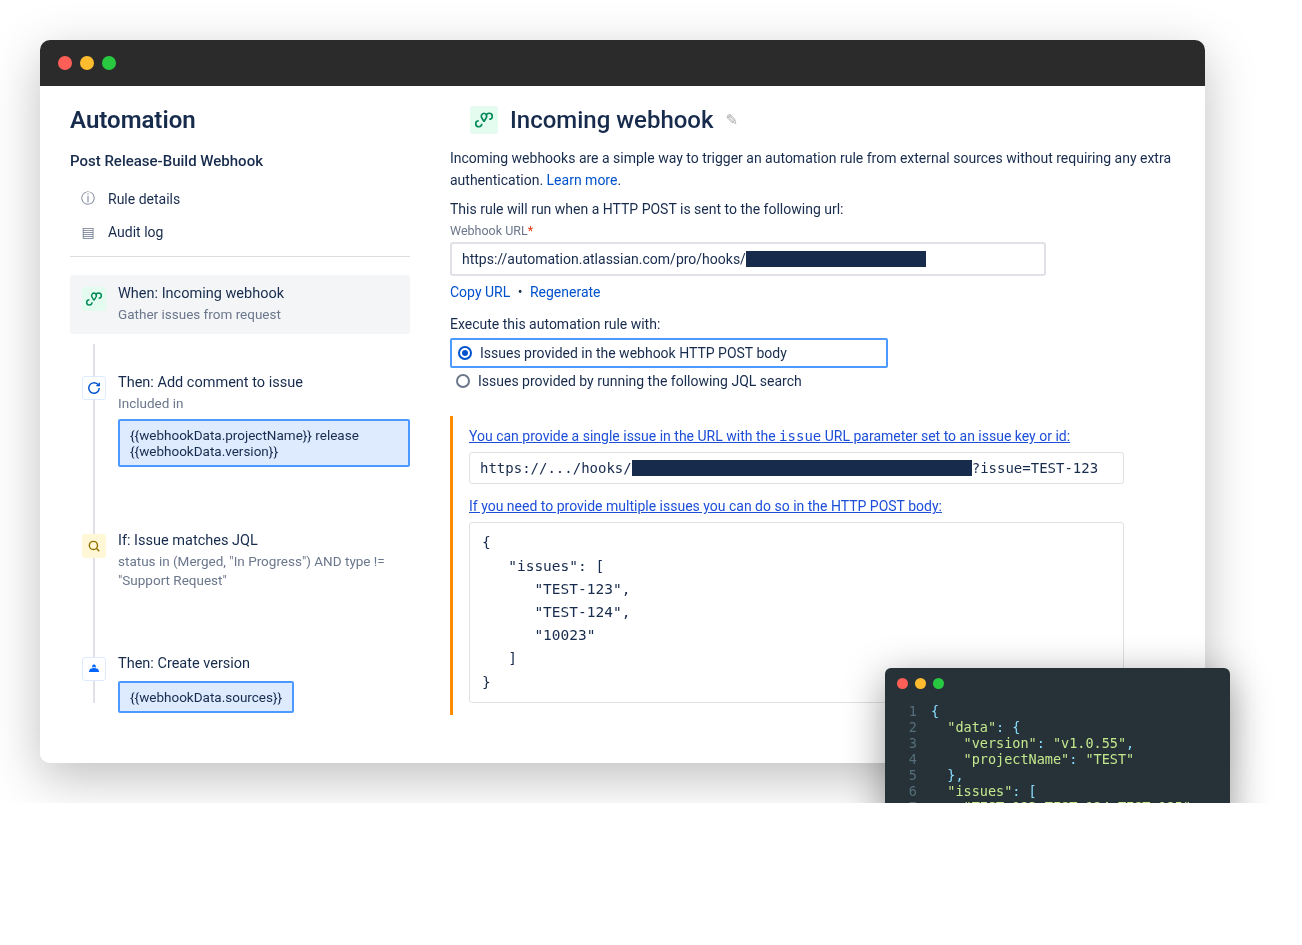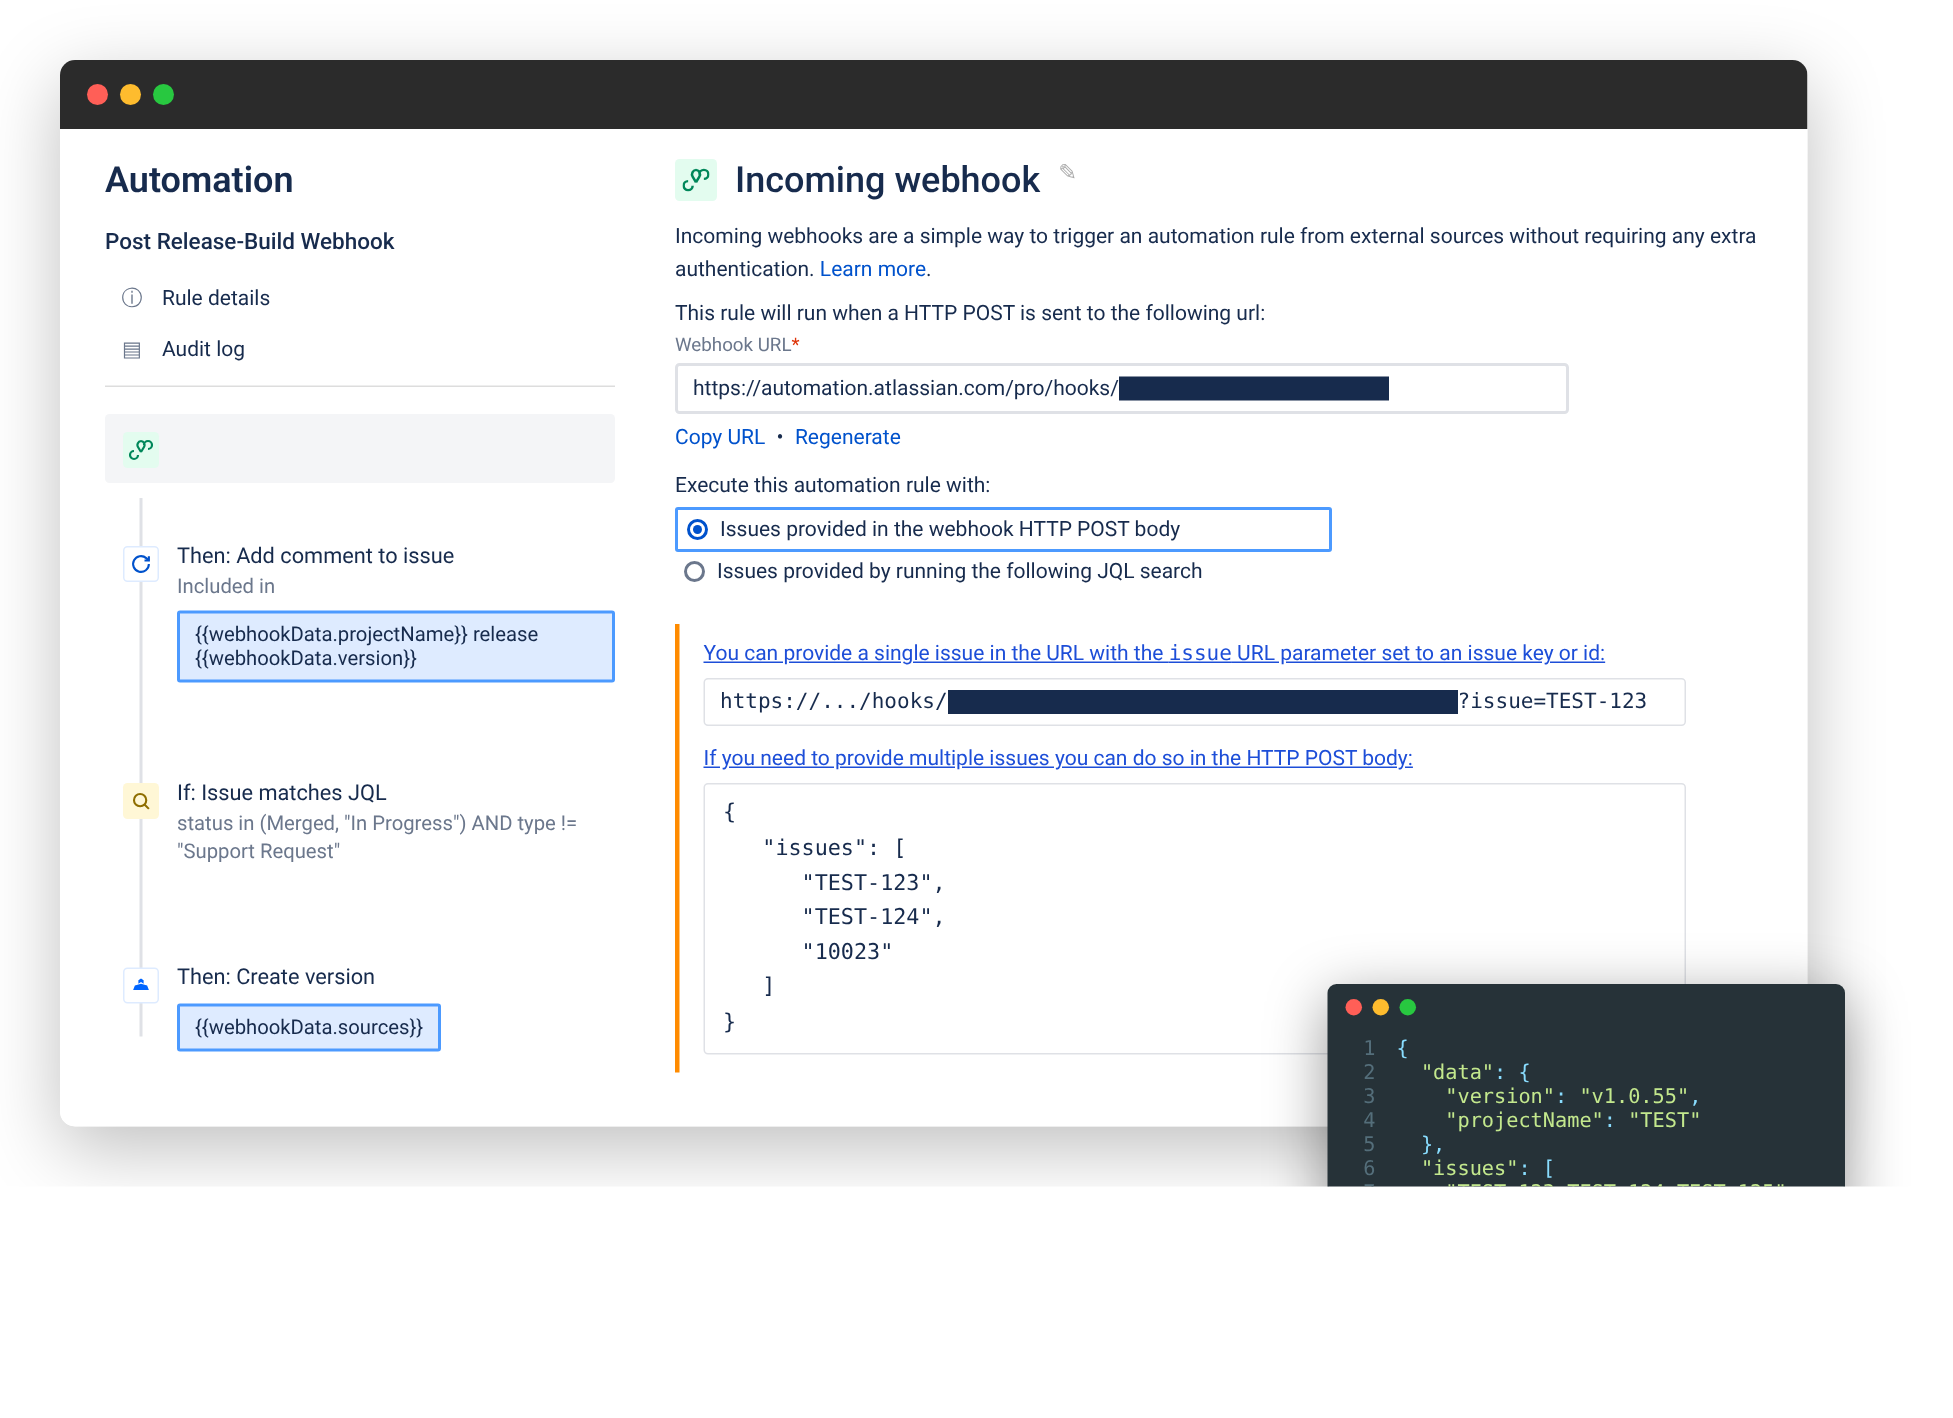--- a/index.html
+++ b/index.html
@@ -64,21 +64,21 @@
   }
   .timeline-wrap { margin-left:12px; border-left: 0px; position:relative; }
   .timeline-line { position:absolute; left:11px; top:-30px; bottom:20px; width:2px; background:#DFE1E6; z-index:0; }
   .step-block { position:relative; z-index:1; padding-bottom:55px; }
   .highlight-box {
     border:2px solid #4C9AFF; background:#DEEBFF;
     padding:6px 10px; border-radius:2px; margin-top:6px;
     font-size:13.5px; color:#172B4D; display:inline-block;
   }
   
-  .panel-header { display:flex; gap:12px; margin-bottom:14px; }
+  .panel-header { display:flex; align-items:center; gap:12px; margin-bottom:14px;margin-left:20px; }
   .panel-icon { width:28px; height:28px; background:#E3FCEF; border-radius:3px; display:flex; align-items:center; justify-content:center; color:#00875A; font-size:16px; }
   .panel-title { font-size:24px; font-weight:500; color:#172B4D; }
   .edit-icon { color:#aaa; font-size:15px; }
   .desc { font-size:14px; color:#172B4D; line-height:1.55; margin-bottom:10px; }
   .link { color:#0052CC; cursor:pointer; }
   .section-label { font-size:14px; color:#172B4D; margin:10px 0 6px 0; }
   .field-label { font-size:12.5px; color:#6B778C; margin-bottom:4px; }
   .reqstar { color:#DE350B; }
   .url-input {
     display:flex; align-items:center;
@@ -155,20 +155,24 @@
         <span>Audit log</span>
       </div>
       <hr class="divider">
 
       <div class="trigger-card">
         <div class="step-icon-box ic-green">
           <svg width="16" height="16" viewBox="0 0 24 24" fill="none" stroke="#00875A" stroke-width="2.2">
                 <path d="M9 17a4 4 0 1 1-4-4M15 7a4 4 0 1 1 4 4M12 3v0a4 4 0 0 0-3 6l3 5M12 3a4 4 0 0 1 3 6l-3 5"></path>
               </svg>
         </div>
+        <div class="step-body">
+          <div class="step-title">When: Incoming webhook</div>
+          <div class="step-sub">Gather issues from request</div>
+        </div>
       </div>
 
       <div class="timeline-wrap">
         <div class="timeline-line"></div>
 
         <div class="rule-step step-block">
           <div class="step-icon-box ic-blue" style="background:#fff;border:1px solid #DEEBFF;">
             <svg width="14" height="14" viewBox="0 0 24 24" fill="none" stroke="#0052CC" stroke-width="2.4">
                   <path d="M21 12a9 9 0 1 1-3-6.7L21 8"></path>
                   <path d="M21 3v5h-5"></path>

